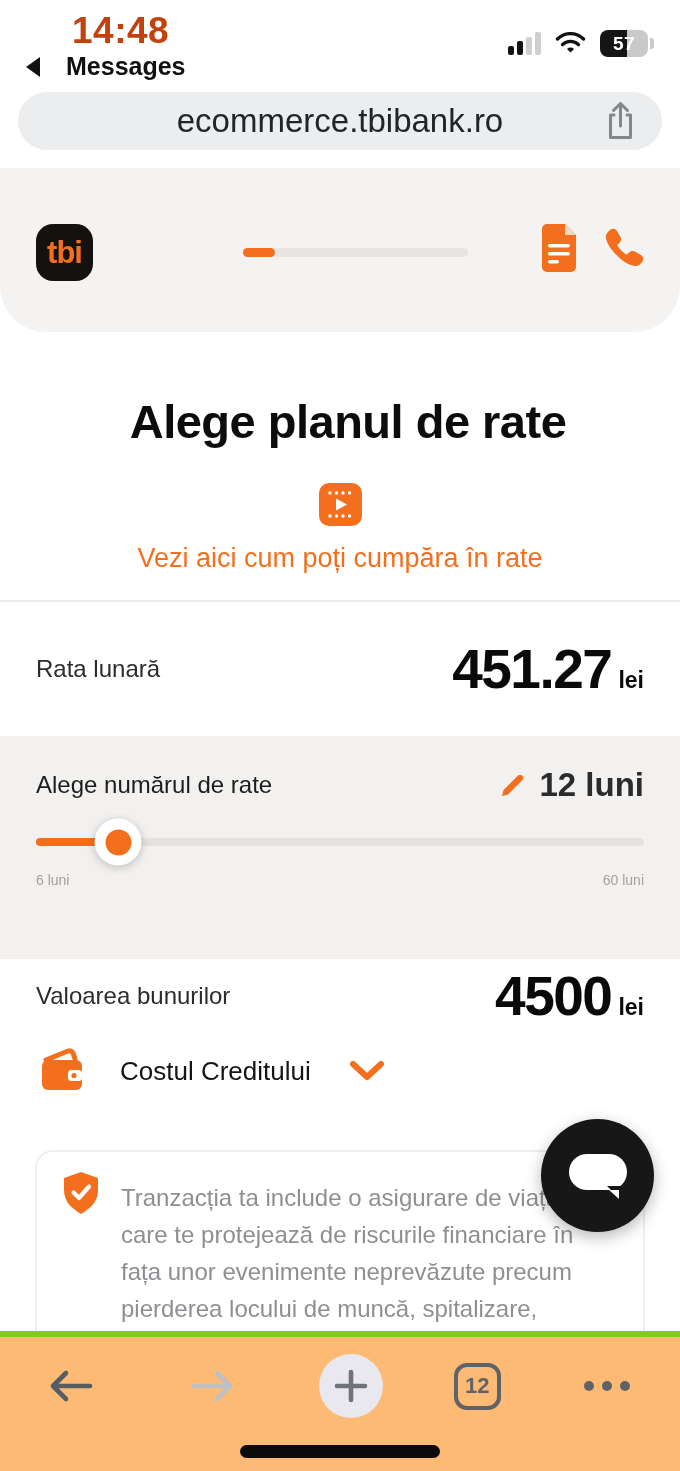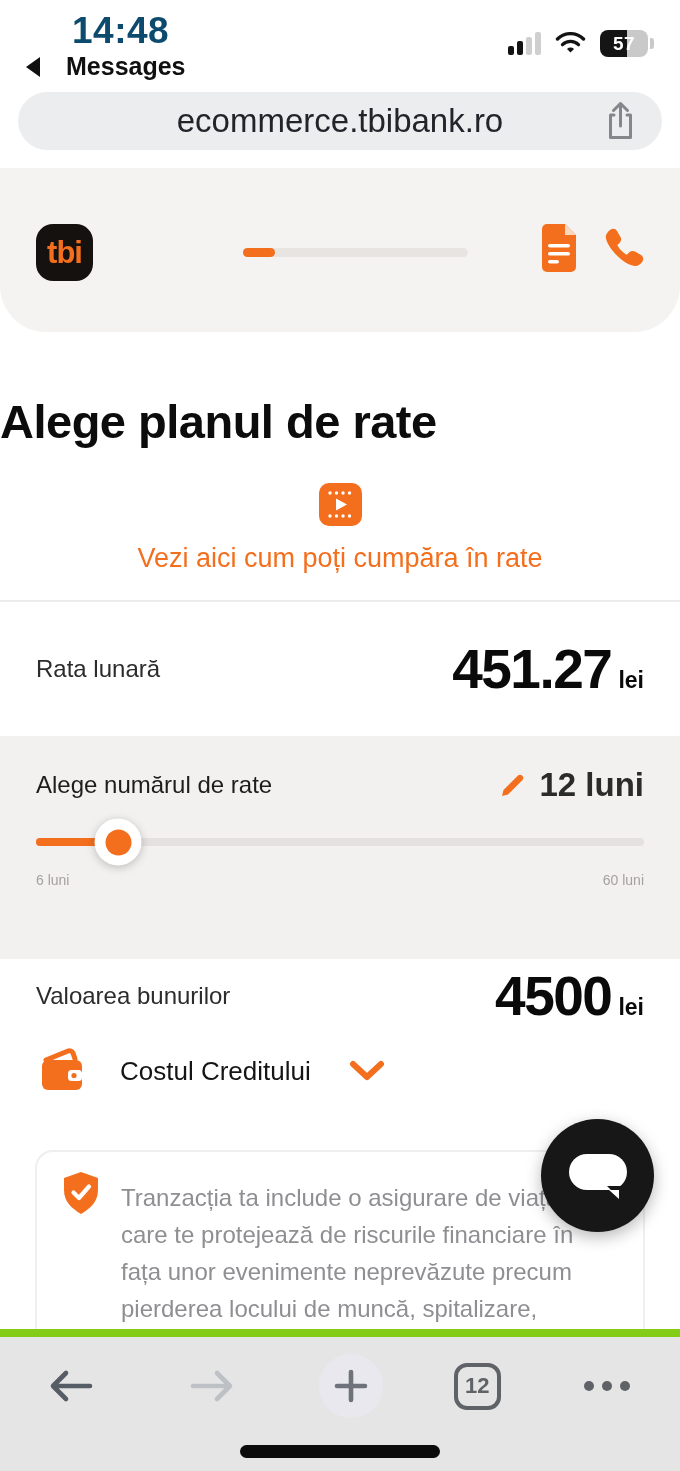--- a/index.html
+++ b/index.html
@@ -8,21 +8,21 @@
   }
   html,body{margin:0;padding:0;}
   body{background:#777;font-family:"Liberation Sans","DejaVu Sans",sans-serif;}
   .phone{
     position:relative;width:680px;height:1471px;margin:0 auto;
     background:#ffffff;overflow:hidden;
   }
 
   
   .status-bar{position:absolute;top:0;left:0;right:0;height:90px;background:#fff;}
-  .time{position:absolute;left:72px;top:10px;font-size:37px;font-weight:700;color:#0c4a6e;letter-spacing:.5px;}
+  .time{position:absolute;left:72px;top:10px;font-size:37px;font-weight:700;color:#c2410c;letter-spacing:.5px;}
   .back-app{position:absolute;left:26px;top:52px;display:flex;align-items:center;gap:26px;font-size:25px;font-weight:600;color:#101010;}
   .back-tri{width:0;height:0;border-top:10px solid transparent;border-bottom:10px solid transparent;border-right:14px solid #101010;}
   .status-icons{position:absolute;right:26px;top:30px;display:flex;align-items:center;gap:13px;}
   .sigbars{display:flex;align-items:flex-end;gap:3px;height:23px;}
   .sigbars i{display:block;width:6px;border-radius:2px;background:#cfcfcf;}
   .sigbars i:nth-child(1){height:9px;background:#131313;}
   .sigbars i:nth-child(2){height:14px;background:#131313;}
   .sigbars i:nth-child(3){height:18px;}
   .sigbars i:nth-child(4){height:23px;}
   .battery{display:flex;align-items:center;}
@@ -36,21 +36,21 @@
 
   
   .app-header{position:absolute;top:168px;left:0;right:0;height:164px;background:#f5f3f1;border-radius:0 0 46px 46px;padding-left:44px;}
   .logo{position:absolute;left:36px;top:56px;width:57px;height:57px;background:var(--logo-bg);border-radius:17px;display:flex;align-items:center;justify-content:center;color:var(--accent);font-size:31px;font-weight:800;letter-spacing:-1px;}
   .progress-track{position:absolute;left:243px;top:80px;width:225px;height:9px;background:#e7e4e1;border-radius:5px;}
   .progress-fill{height:100%;background:var(--accent);border-radius:5px;width:14%;}
   .hdr-doc{position:absolute;left:538px;top:54px;}
   .hdr-phone{position:absolute;left:600px;top:58px;}
 
   
-  .page-title{position:absolute;top:394px;left:0;right:0;text-align:left;font-size:47px;font-weight:800;color:#0c0c0c;letter-spacing:-.5px;}
+  .page-title{position:absolute;top:394px;left:0;right:0;text-align:center;font-size:47px;font-weight:800;color:#0c0c0c;letter-spacing:-.5px;padding-left:16px;}
   .video-row{position:absolute;top:483px;left:0;right:0;display:flex;align-items:center;justify-content:center;gap:17px;flex-direction:column;}
   .video-icon{width:43px;height:43px;background:var(--accent);border-radius:10px;display:flex;align-items:center;justify-content:center;}
   .video-text{font-size:27px;color:var(--accent);}
 
   
   .rate-row{position:absolute;top:600px;left:0;right:0;height:136px;border-top:2px solid #ebebeb;display:flex;align-items:center;justify-content:space-between;padding:0 36px;box-sizing:border-box;background:#fff;}
   .row-label{font-size:24px;color:#2c2c2c;}
   .big-wrap{display:flex;align-items:baseline;justify-content:flex-end;}
   .big-value{font-size:55px;font-weight:800;color:#0a0a0a;letter-spacing:-1.5px;}
   .big-cur{font-size:23px;font-weight:700;color:#0a0a0a;margin-left:7px;}
@@ -79,21 +79,21 @@
   .insurance-card{position:absolute;top:1150px;left:35px;right:35px;height:270px;background:#fff;border:2px solid #efefef;border-radius:18px;padding:18px 24px;box-sizing:border-box;}
   .card-inner{display:flex;gap:20px;}
   .card-text{flex:1;min-width:0;}
   .card-title{font-size:26px;font-weight:800;color:#101010;margin-top:4px;}
   .card-body{font-size:24px;color:#8f8f93;line-height:37px;margin-top:9px;max-width:455px;}
 
   
   .chat-fab{position:absolute;top:1119px;right:26px;width:113px;height:113px;border-radius:50%;background:#171717;display:flex;align-items:center;justify-content:center;box-shadow:0 5px 16px rgba(0,0,0,.28);z-index:5;}
 
   
-  .toolbar{position:absolute;left:0;right:0;bottom:0;height:134px;background:#e5e5e5;border-top:8px solid #84cc16;z-index:10;}
+  .toolbar{position:absolute;left:0;right:0;bottom:0;height:134px;background:#fdba74;border-top:6px solid #84cc16;z-index:10;}
   .toolbar-icons{display:flex;align-items:center;justify-content:space-between;padding:14px 38px 0 36px;}
   .tb-btn{width:70px;height:70px;display:flex;align-items:center;justify-content:center;}
   .plus-btn{width:64px;height:64px;border-radius:50%;background:#e9e8ee;display:flex;align-items:center;justify-content:center;}
   .tab-btn{width:47px;height:47px;border:4px solid #5f6368;border-radius:13px;display:flex;align-items:center;justify-content:center;font-size:22px;font-weight:700;color:#5f6368;box-sizing:border-box;}
   .dots{display:flex;gap:8px;}
   .dots i{width:10px;height:10px;border-radius:50%;background:#5f6368;display:block;}
   .home-indicator{position:absolute;left:50%;bottom:13px;transform:translateX(-50%);width:200px;height:13px;border-radius:7px;background:#0b0b0b;}
 </style>
 </head>
 <body>

